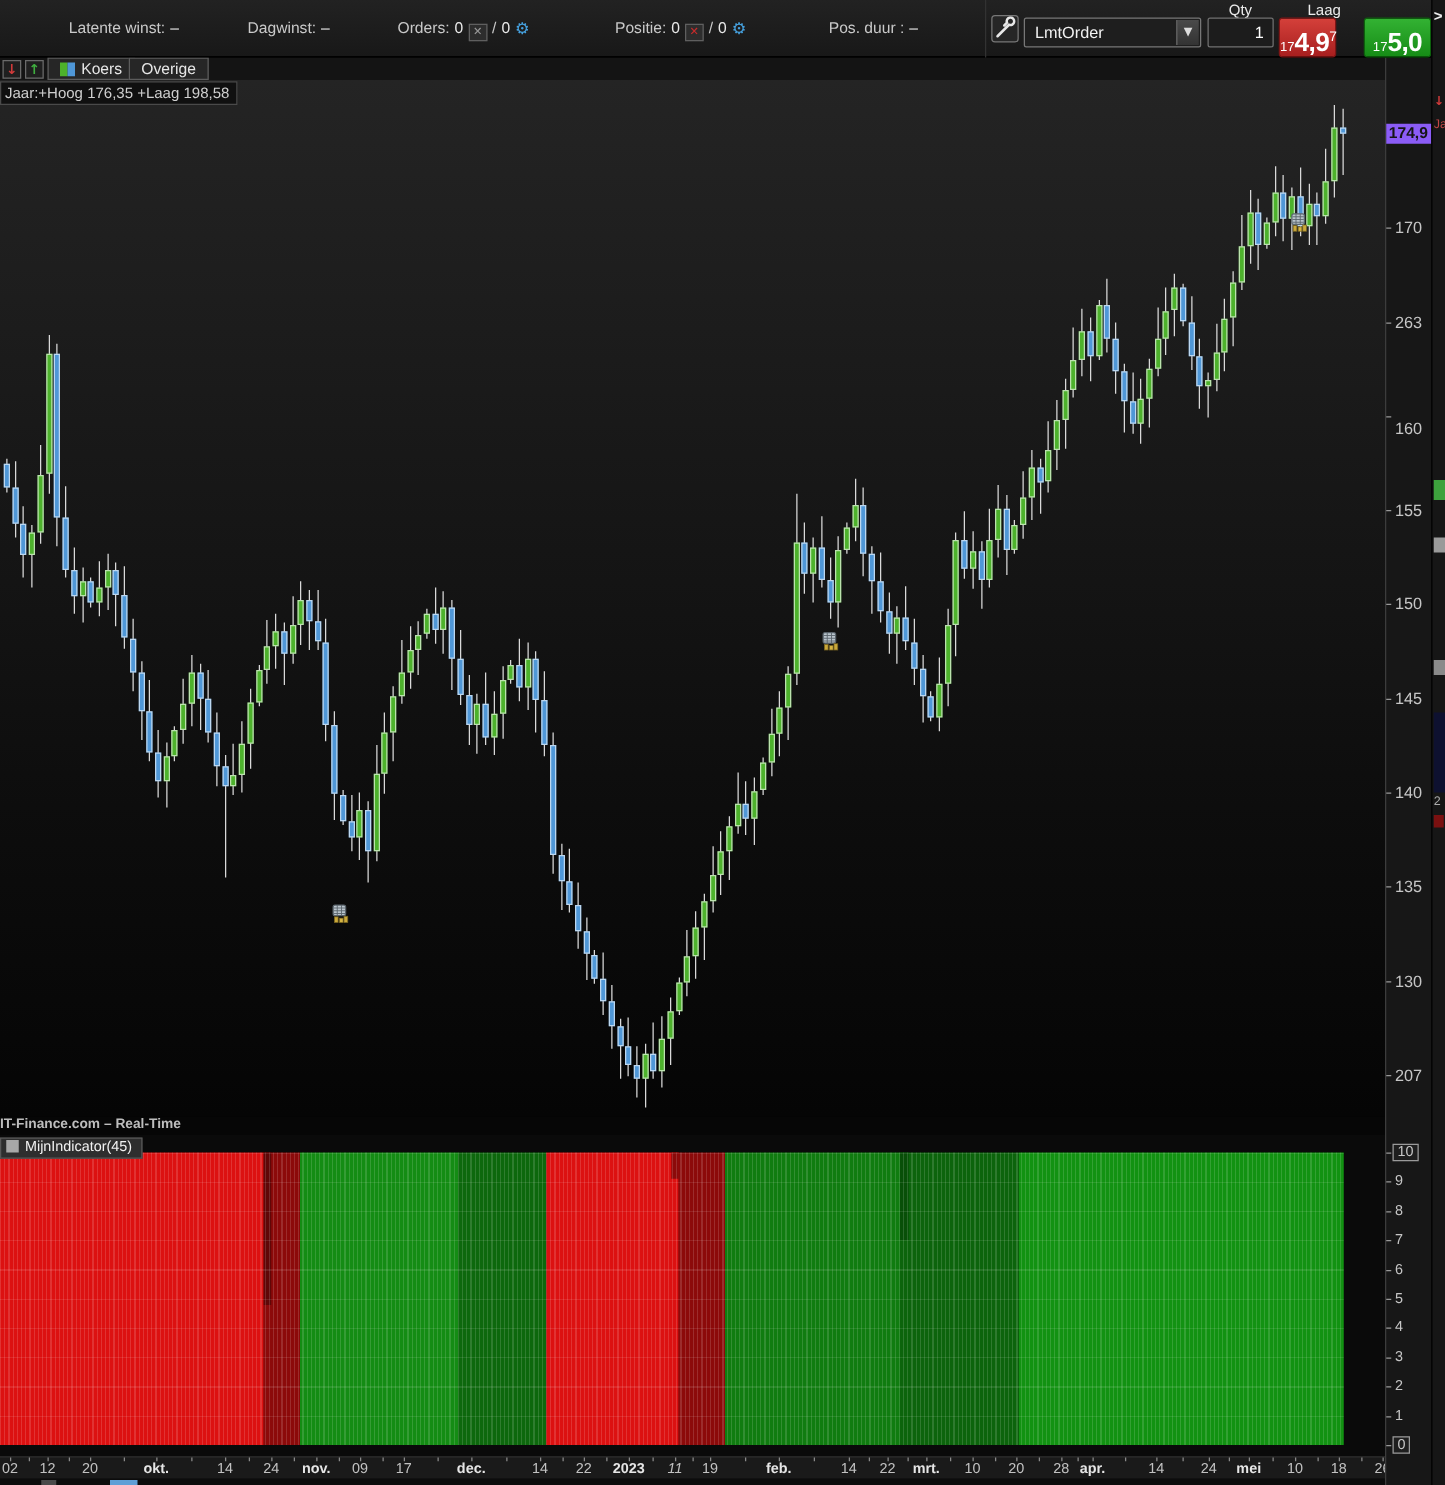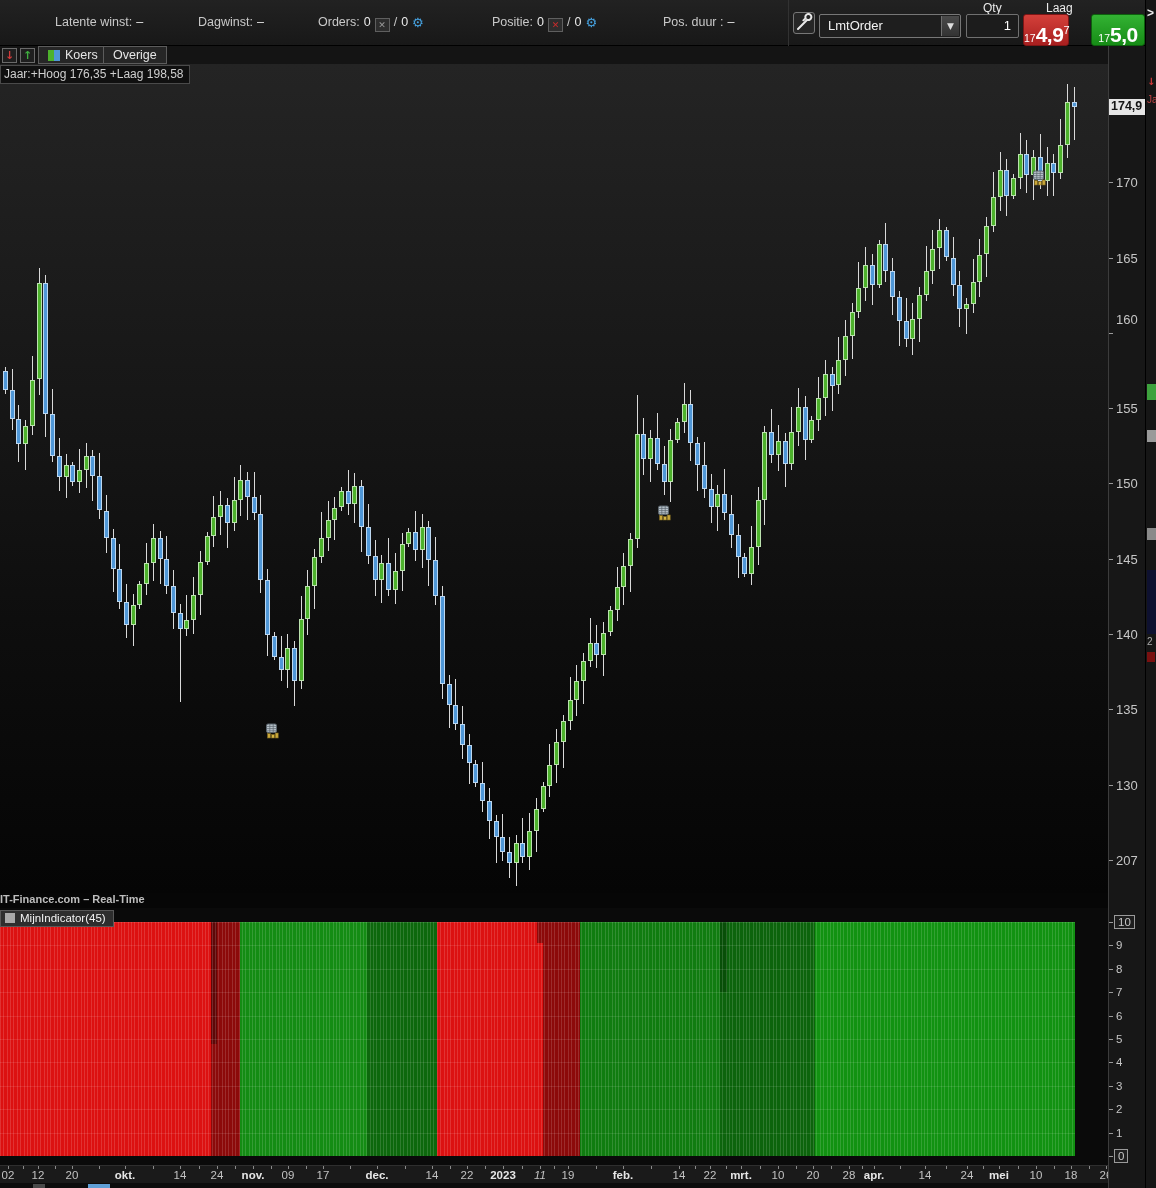--- a/index.html
+++ b/index.html
@@ -607,38 +607,38 @@
   </div>
 <div class="bottomstrip" id="bstrip">
     <div class="strip-seg" style="left: 33px; width: 12px; background: rgb(74, 74, 74);"></div>
     <div class="strip-seg" style="left: 88px; width: 22px; background: rgb(95, 159, 214);"></div>
   </div>
 
 <div class="price-axis" id="paxis">
     <div class="ptick" style="top: 136.2px;"></div>
     <div class="plab" style="top: 136.2px;">170</div>
     <div class="ptick" style="top: 211.5px;"></div>
-    <div class="plab" style="top: 211.5px;">165</div>
+    <div class="plab" style="top: 211.5px;">263</div>
     <div class="ptick" style="top: 286.8px;"></div>
-    <div class="plab" style="top: 273px;">160</div>
+    <div class="plab" style="top: 297px;">160</div>
     <div class="ptick" style="top: 362.1px;"></div>
     <div class="plab" style="top: 362.1px;">155</div>
     <div class="ptick" style="top: 437.4px;"></div>
     <div class="plab" style="top: 437.4px;">150</div>
     <div class="ptick" style="top: 512.7px;"></div>
     <div class="plab" style="top: 512.7px;">145</div>
     <div class="ptick" style="top: 588px;"></div>
     <div class="plab" style="top: 588px;">140</div>
     <div class="ptick" style="top: 663.3px;"></div>
     <div class="plab" style="top: 663.3px;">135</div>
     <div class="ptick" style="top: 738.6px;"></div>
     <div class="plab" style="top: 738.6px;">130</div>
     <div class="ptick" style="top: 813.9px;"></div>
     <div class="plab" style="top: 813.9px;">207</div>
-    <div class="ptag" style="top: 53px; background: #e5e5e5;">174,9</div>
+    <div class="ptag" style="top: 53px; background: #8b5cf6;">174,9</div>
     <div class="ptick" style="top: 876px;"></div>
     <div class="ilab boxed" style="top: 876px;">10</div>
     <div class="ptick" style="top: 899.4px;"></div>
     <div class="ilab" style="top: 899.4px;">9</div>
     <div class="ptick" style="top: 922.8px;"></div>
     <div class="ilab" style="top: 922.8px;">8</div>
     <div class="ptick" style="top: 946.2px;"></div>
     <div class="ilab" style="top: 946.2px;">7</div>
     <div class="ptick" style="top: 969.6px;"></div>
     <div class="ilab" style="top: 969.6px;">6</div>

